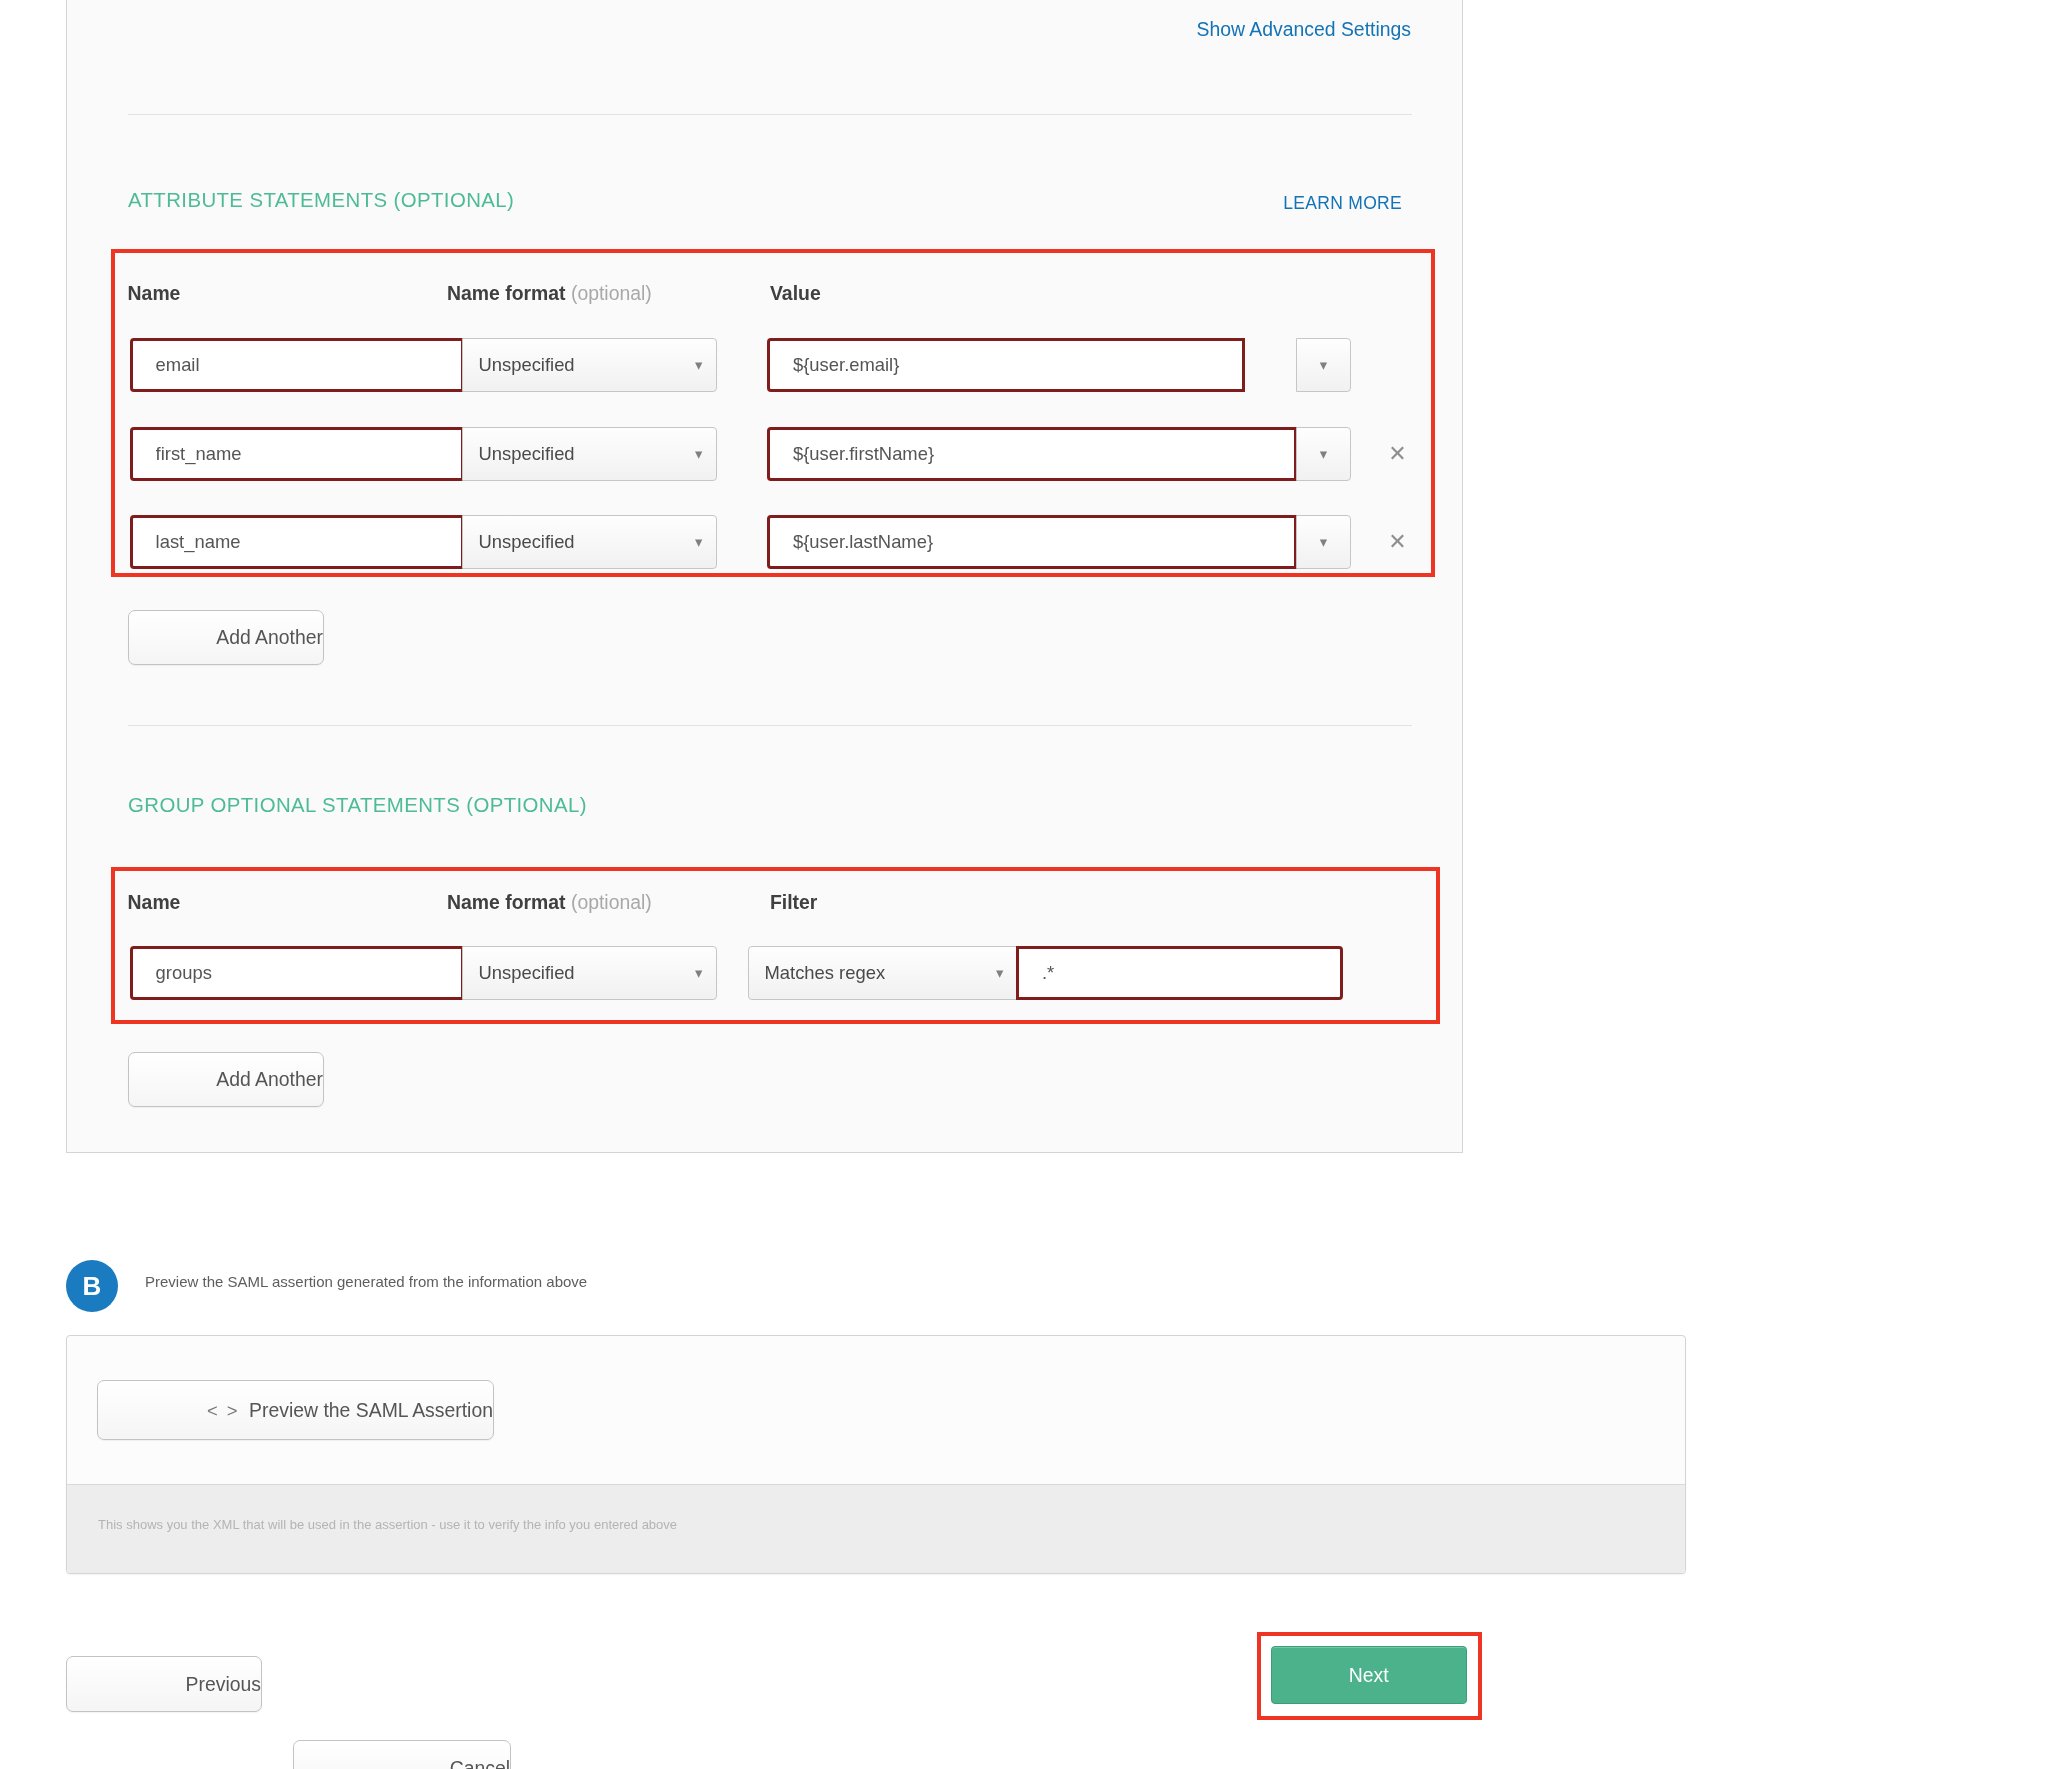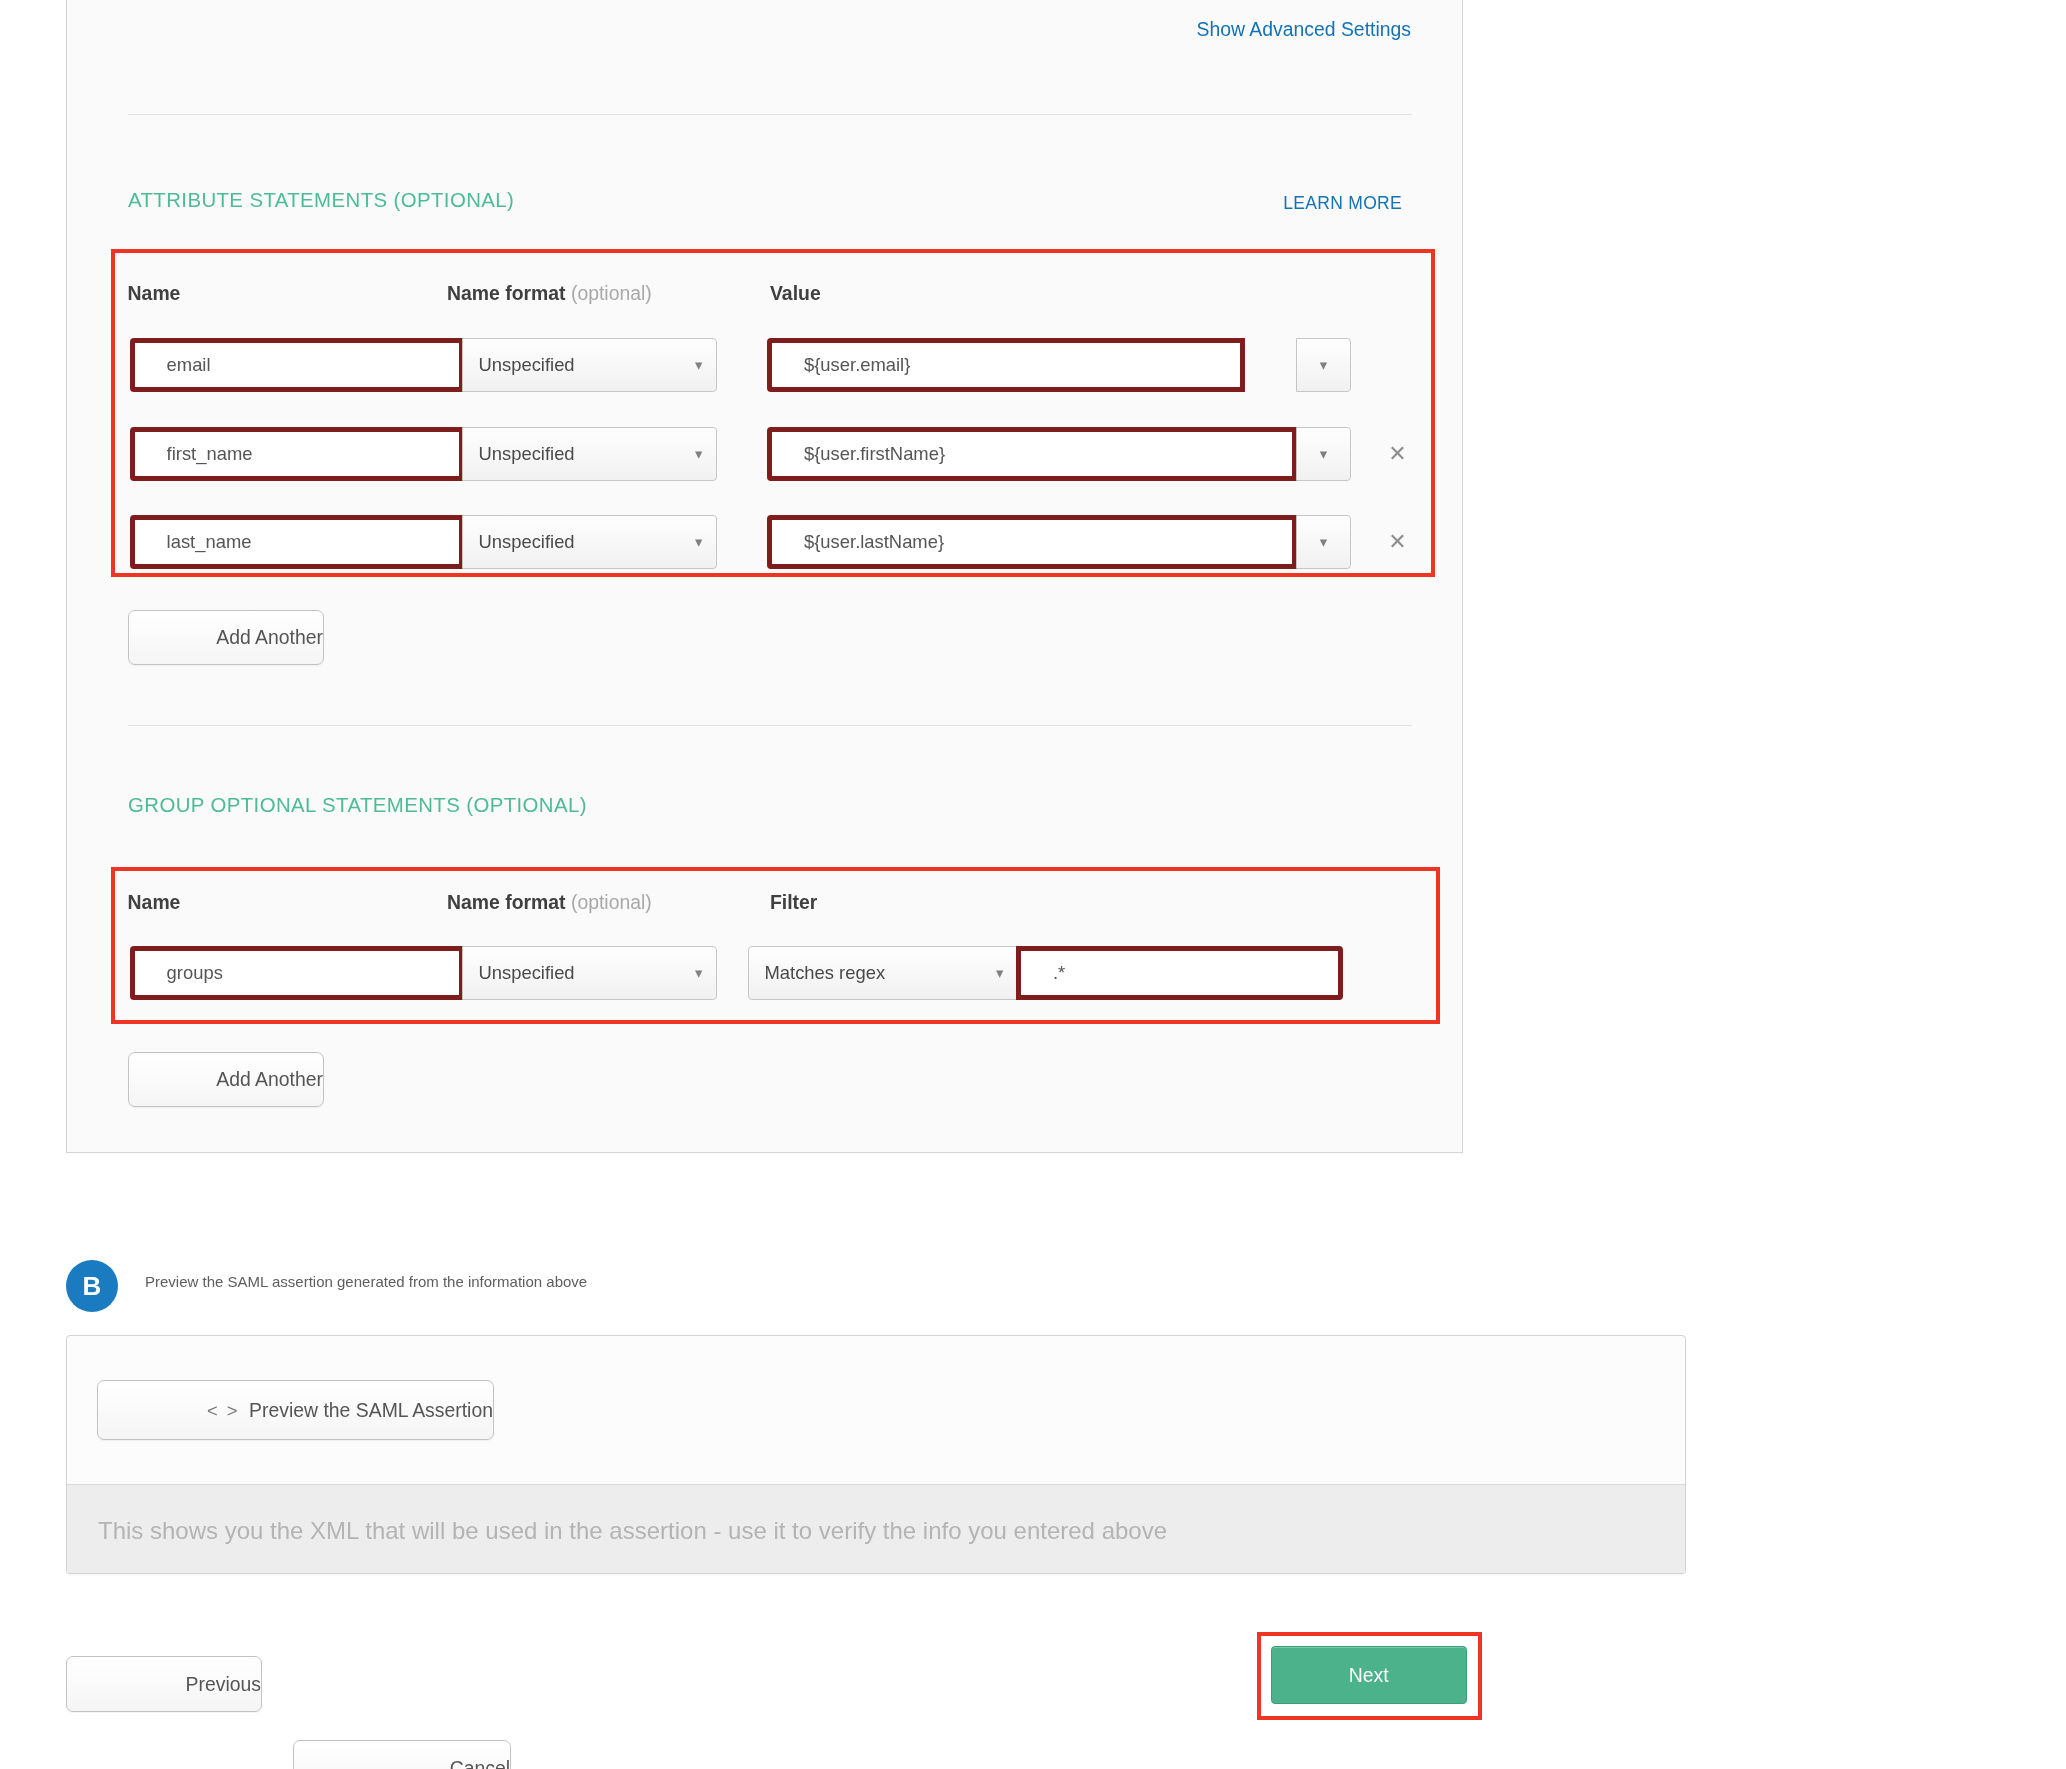--- a/index.html
+++ b/index.html
@@ -14,22 +14,22 @@
   .sec-title{position:absolute;left:61px;font-size:20.4px;color:#4dbb97;letter-spacing:0.4px;}
   .learn-more{position:absolute;right:60px;font-size:17.5px;color:#1273b7;letter-spacing:0.3px;cursor:pointer;}
 
   
   .redbox{position:absolute;box-sizing:border-box;border:4.9px solid #ee3524;}
 
   .hdr{position:absolute;font-size:19.4px;font-weight:bold;color:#404040;}
   .hdr .optional{font-weight:normal;color:#a8a8a8;}
 
   .input{position:absolute;box-sizing:border-box;height:54px;background:#ffffff;
-         border:5px solid #7f1d1d;border-radius:3.9px;font-family:"Liberation Sans",sans-serif;
-         font-size:18.4px;color:#555555;padding:0 32px;outline:none;}
+         border:3px solid #7f1d1d;border-radius:3.9px;font-family:"Liberation Sans",sans-serif;
+         font-size:18.4px;color:#555555;padding:0 23px;outline:none;}
   .input.joined-left{border-radius:3.9px 0 0 3.9px;}
   .input.joined-right{border-radius:0 3.9px 3.9px 0;}
 
   .sel{position:absolute;box-sizing:border-box;height:54px;line-height:52px;
        background:linear-gradient(#fefefe,#f1f1f1);border:1px solid #c6c6c6;
        font-size:18.4px;color:#4a4a4a;padding-left:15.5px;cursor:pointer;}
   .sel.joined-right{border-radius:0 3.9px 3.9px 0;}
   .sel.joined-left{border-radius:3.9px 0 0 3.9px;}
   .chev{position:absolute;right:13.6px;top:0;line-height:52px;font-size:14.6px;color:#808080;}
 
@@ -50,21 +50,21 @@
               background:#1a7bc0;color:#ffffff;font-size:26px;font-weight:bold;
               text-align:center;line-height:52px;}
   .step-heading{position:absolute;left:145px;top:1273px;font-size:15px;color:#5e5e5e;}
   .preview-panel{position:absolute;left:66px;top:1335px;width:1620px;height:239px;
                  box-sizing:border-box;background:#fcfcfc;border:1px solid #d4d4d4;
                  border-radius:3.9px;box-shadow:0 1px 1.9px rgba(0,0,0,.05);}
   .preview-btn{left:30px;top:44px;width:397px;height:60px;line-height:58px;}
   .code-icon{color:#777777;font-size:18.4px;letter-spacing:1.9px;margin-right:9.7px;}
   .preview-footer{position:absolute;left:0;right:0;bottom:0;height:88px;background:#ededed;
                   border-top:1px solid #d9d9d9;border-radius:0 0 3.9px 3.9px;}
-  .preview-desc{position:absolute;left:31px;top:32px;font-size:24px;color:#b4b4b4;}
+  .preview-desc{position:absolute;left:31px;top:32px;font-size:13px;color:#b4b4b4;}
 
   
   .prev-btn{left:66px;top:1656px;width:196px;height:56px;line-height:54px;}
   .cancel-btn{left:293px;top:1740px;width:218px;height:56px;line-height:54px;}
   .next-annotation{left:1257px;top:1632px;width:225px;height:88px;}
   .next-btn{position:absolute;left:9.7px;top:9.7px;width:196px;height:58px;box-sizing:border-box;
             background:#4bb28c;border:1px solid #3a9f79;border-radius:3.9px;
             font-size:19.4px;color:#ffffff;text-align:center;line-height:56px;cursor:pointer;
             box-shadow:inset 0 1px 0 rgba(255,255,255,.25);}
 </style>

